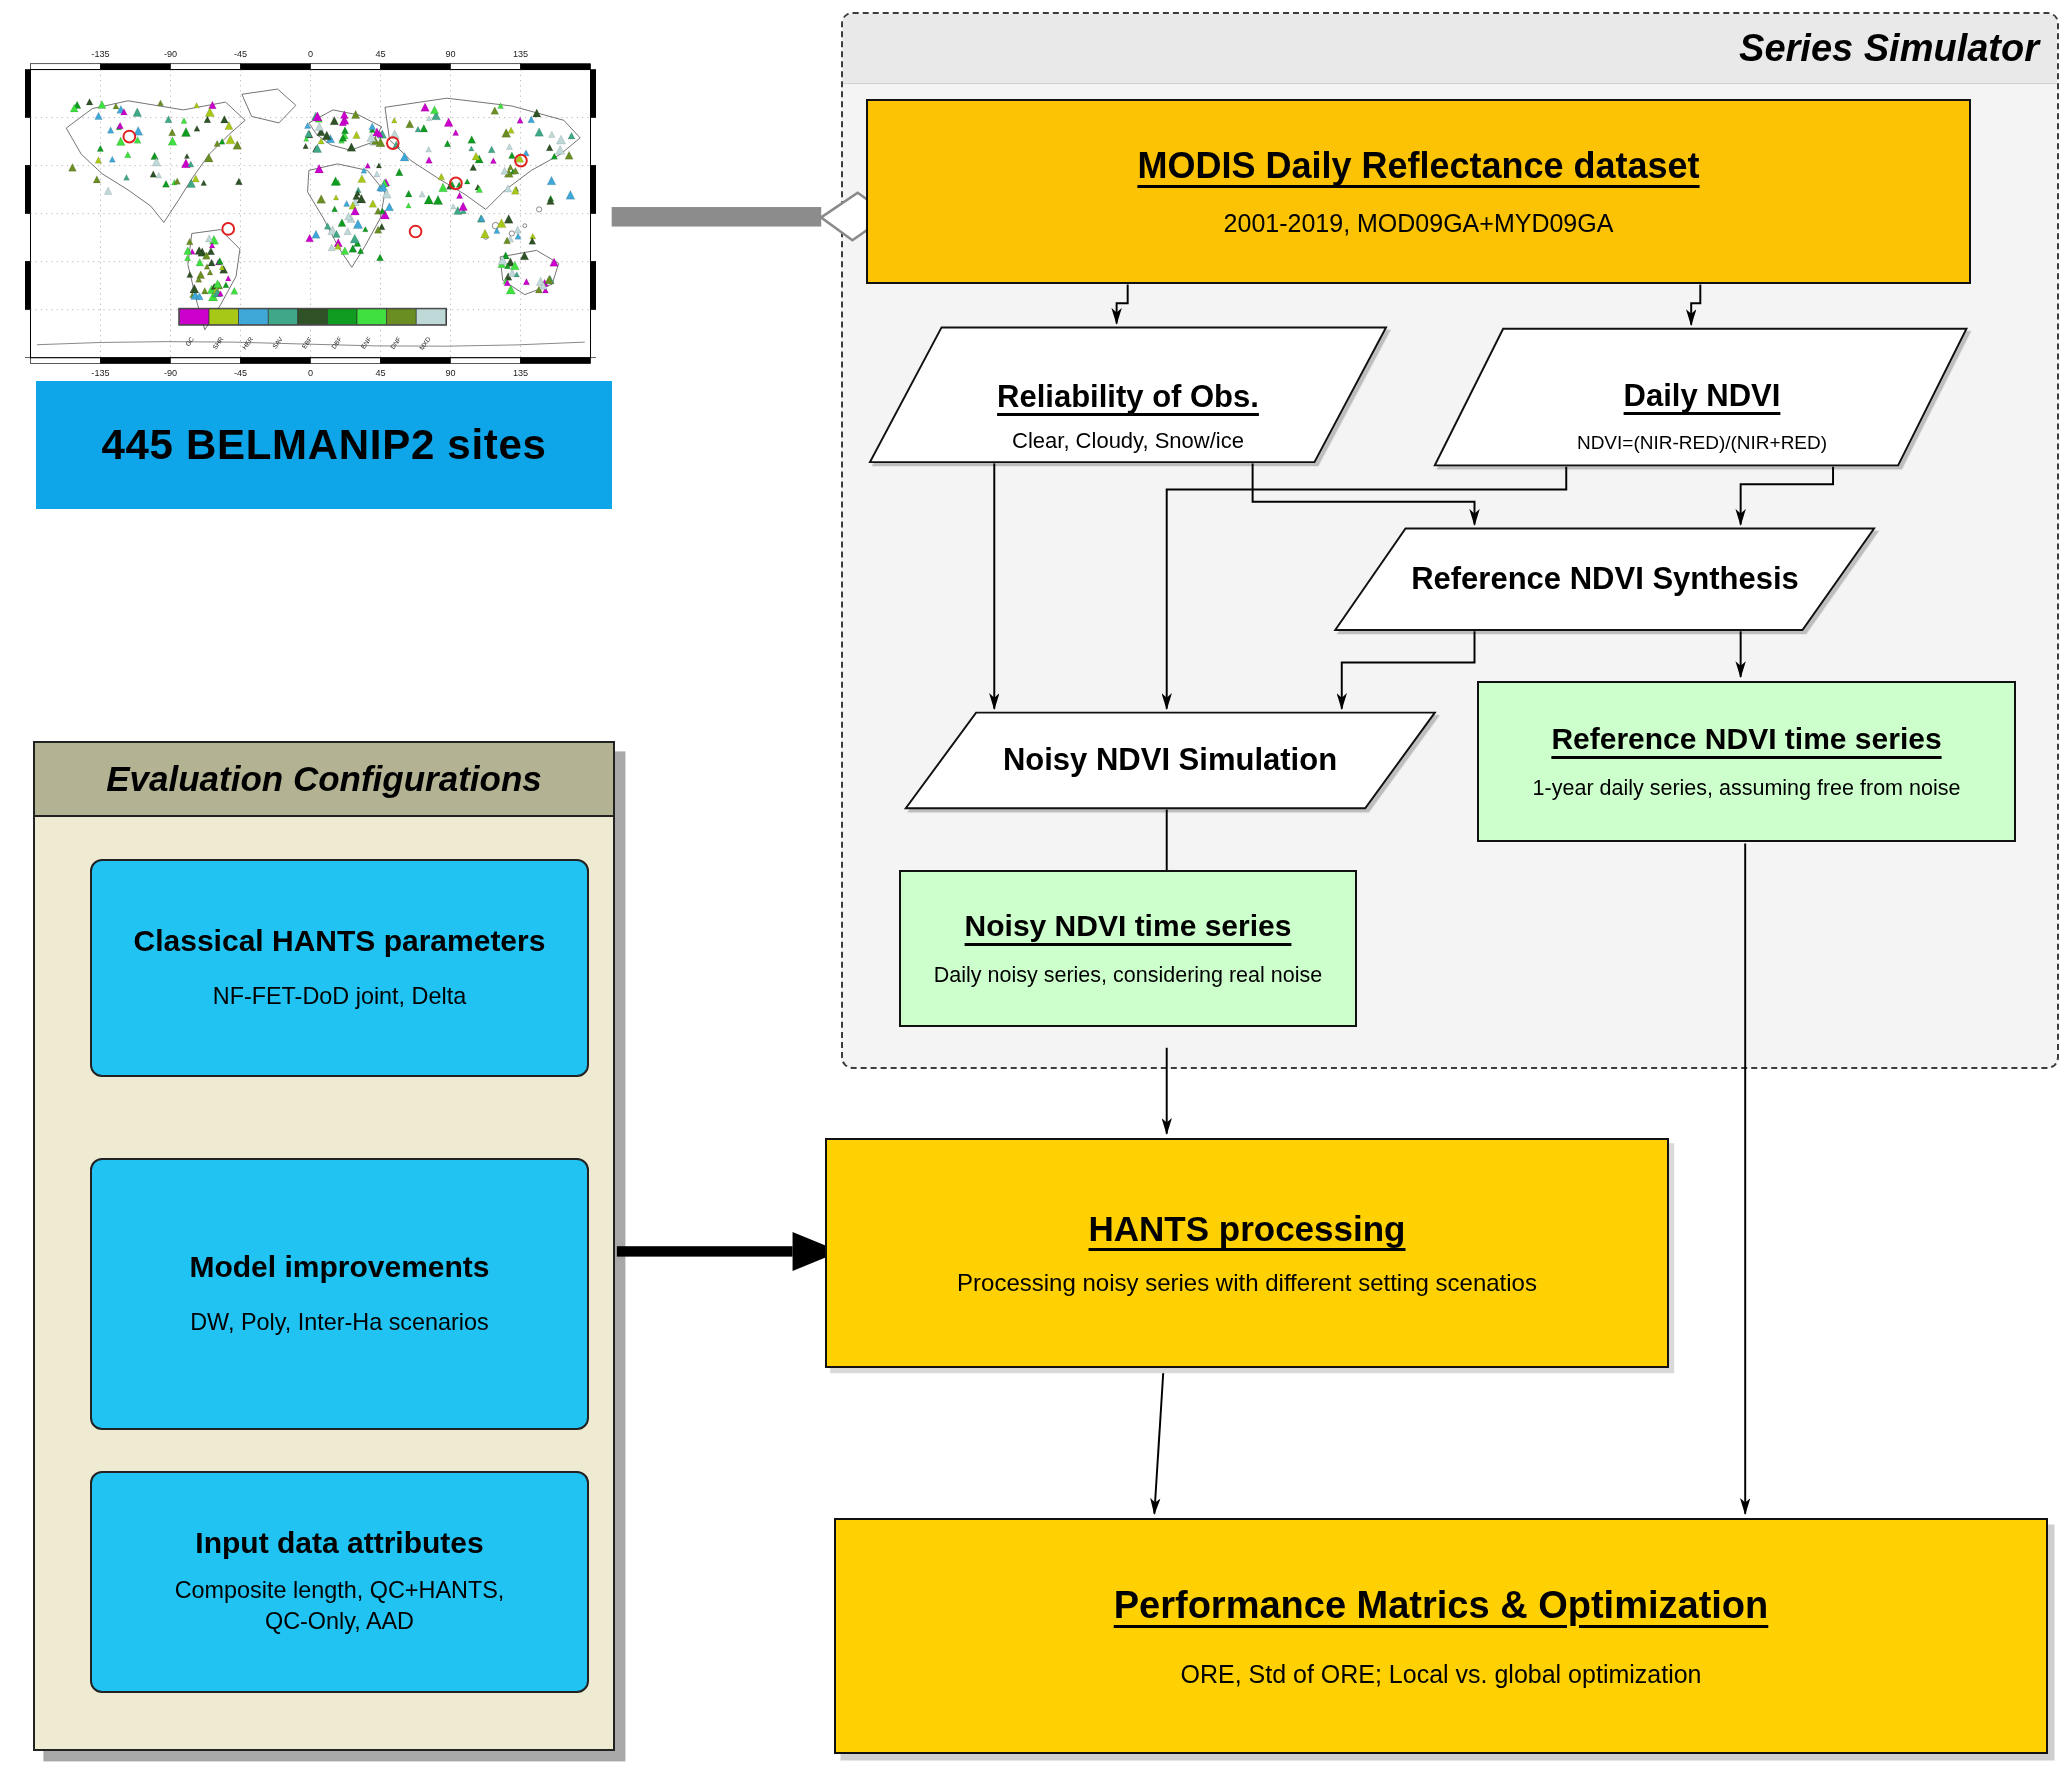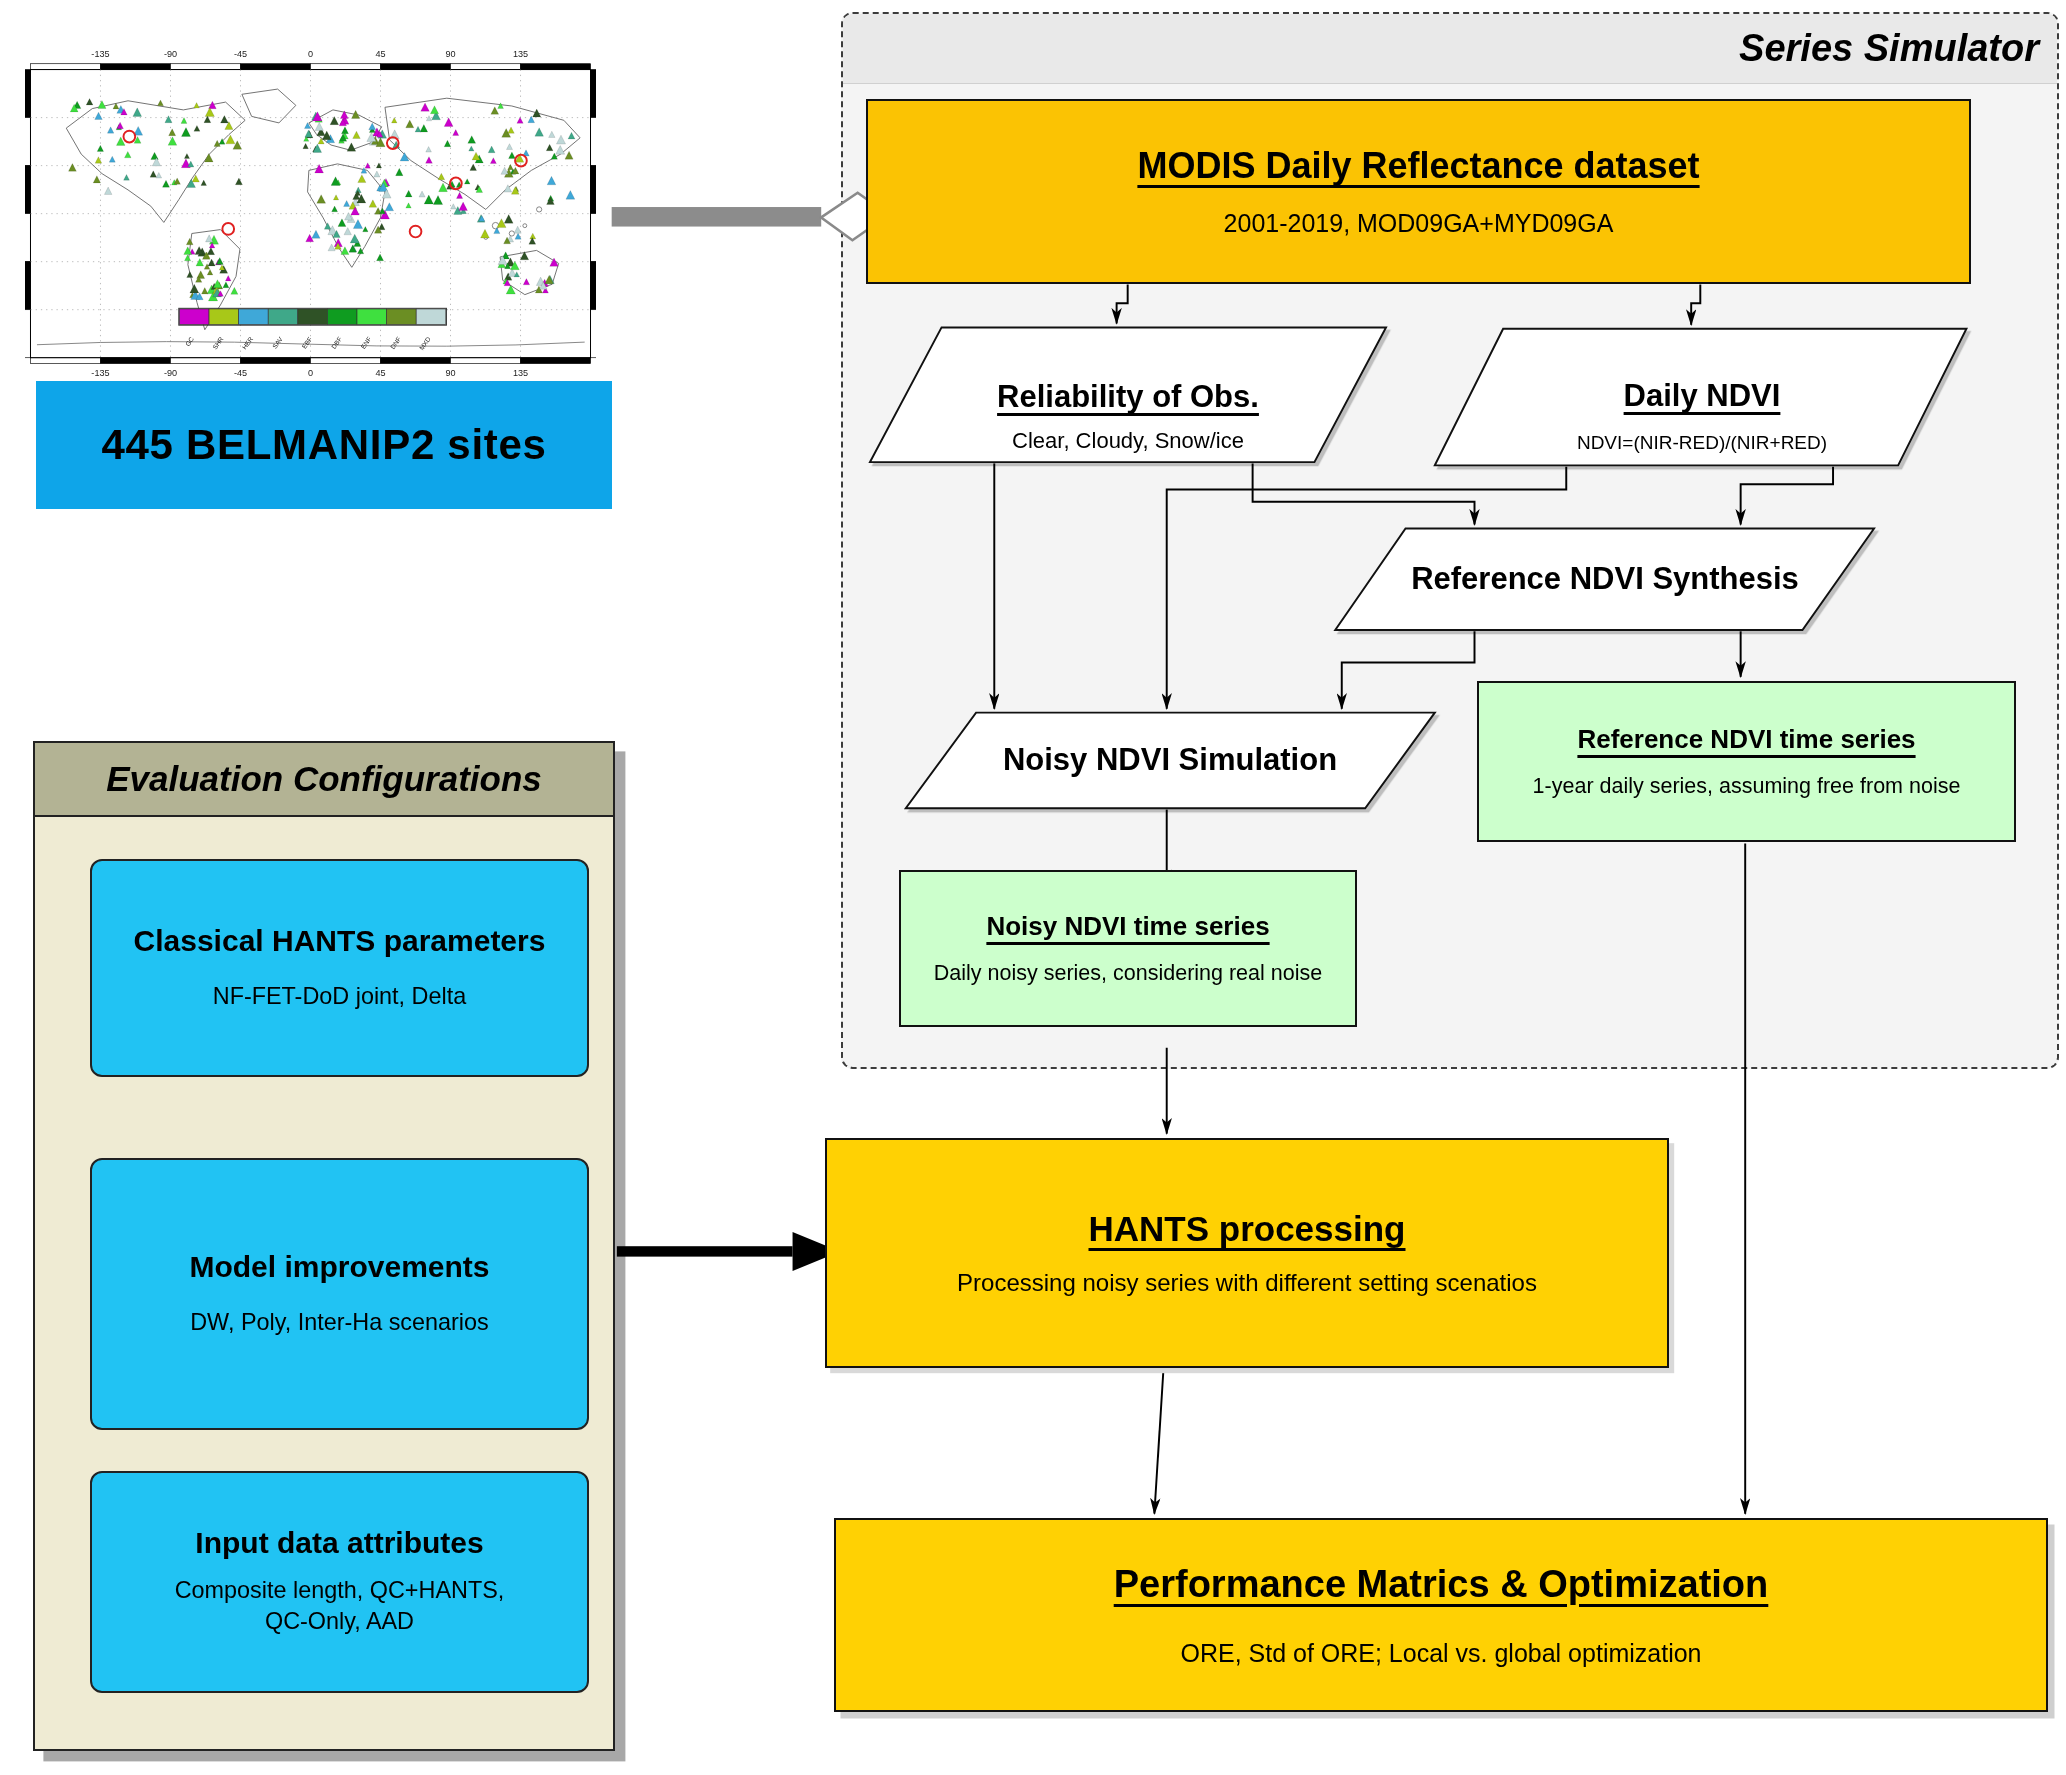--- a/index.html
+++ b/index.html
@@ -15,29 +15,29 @@
               border-bottom:1.3px solid #d0d0d0;border-radius:9px 9px 0 0;
               display:flex;align-items:center;justify-content:flex-end;padding-right:18px;box-sizing:border-box;}
   .sim-title{font-size:38px;font-weight:bold;font-style:italic;}
 
   
   .node-title{font-weight:bold;text-decoration:underline;text-decoration-thickness:2.6px;text-underline-offset:6.5px;}
   .modis-box{left:866px;top:99px;width:1105px;height:185px;background:#fbc303;border:2.6px solid #111;box-sizing:border-box;gap:22px;}
   .modis-box .node-title{font-size:36px;}
   .modis-box .node-sub{font-size:25px;}
   .green-box{background:#ccffcc;border:2px solid #111;box-sizing:border-box;gap:19.5px;}
-  .green-box .node-title{font-size:26px;}
+  .green-box .node-title{font-size:30px;}
   .green-box .node-sub{font-size:21.5px;}
   .refseries-box{left:1477px;top:681px;width:539px;height:161px;}
   .noisyseries-box{left:899px;top:870px;width:458px;height:157px;}
   .hants-box{left:825px;top:1138px;width:844px;height:230px;background:#ffd103;border:2px solid #111;
              box-sizing:border-box;gap:20px;box-shadow:5.2px 5.2px 0 #d9d9d9;}
   .hants-box .node-title{font-size:35px;}
   .hants-box .node-sub{font-size:24px;}
-  .perf-box{left:834px;top:1518px;width:1214px;height:194px;background:#ffd103;border:2px solid #111;
+  .perf-box{left:834px;top:1518px;width:1214px;height:236px;background:#ffd103;border:2px solid #111;
             box-sizing:border-box;gap:33px;box-shadow:6.5px 6.5px 0 #cfcfcf;}
   .perf-box .node-title{font-size:38px;}
   .perf-box .node-sub{font-size:25px;}
 
   
   .para-text{transform:translate(-50%,-50%);white-space:nowrap;text-align:center;}
   .para-title{font-size:31px;font-weight:bold;}
   .para-title.u{text-decoration:underline;text-decoration-thickness:2.6px;text-underline-offset:5.9px;}
   .para-sub{font-size:22px;}
   .para-sub.small{font-size:19px;}

